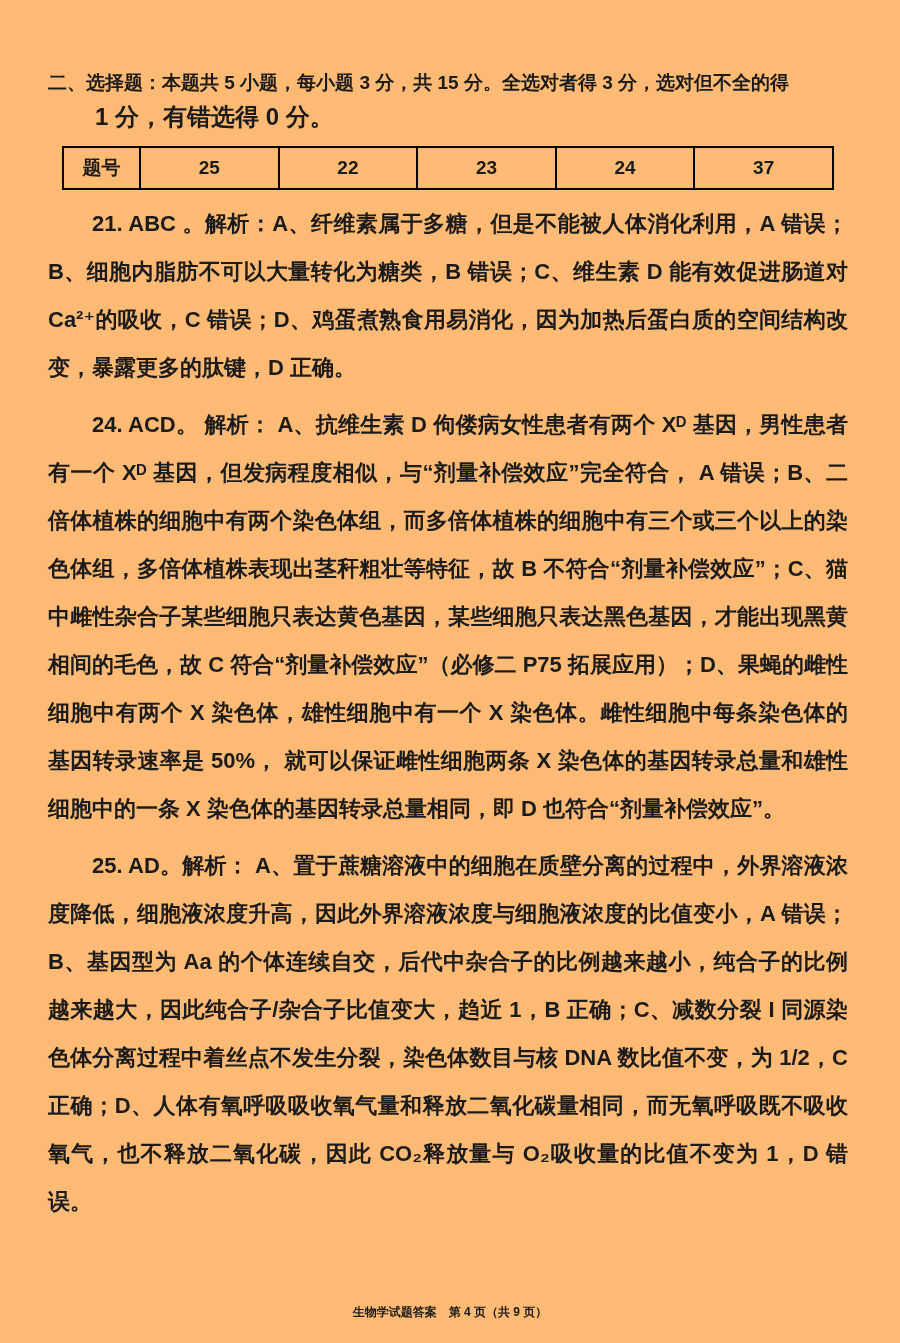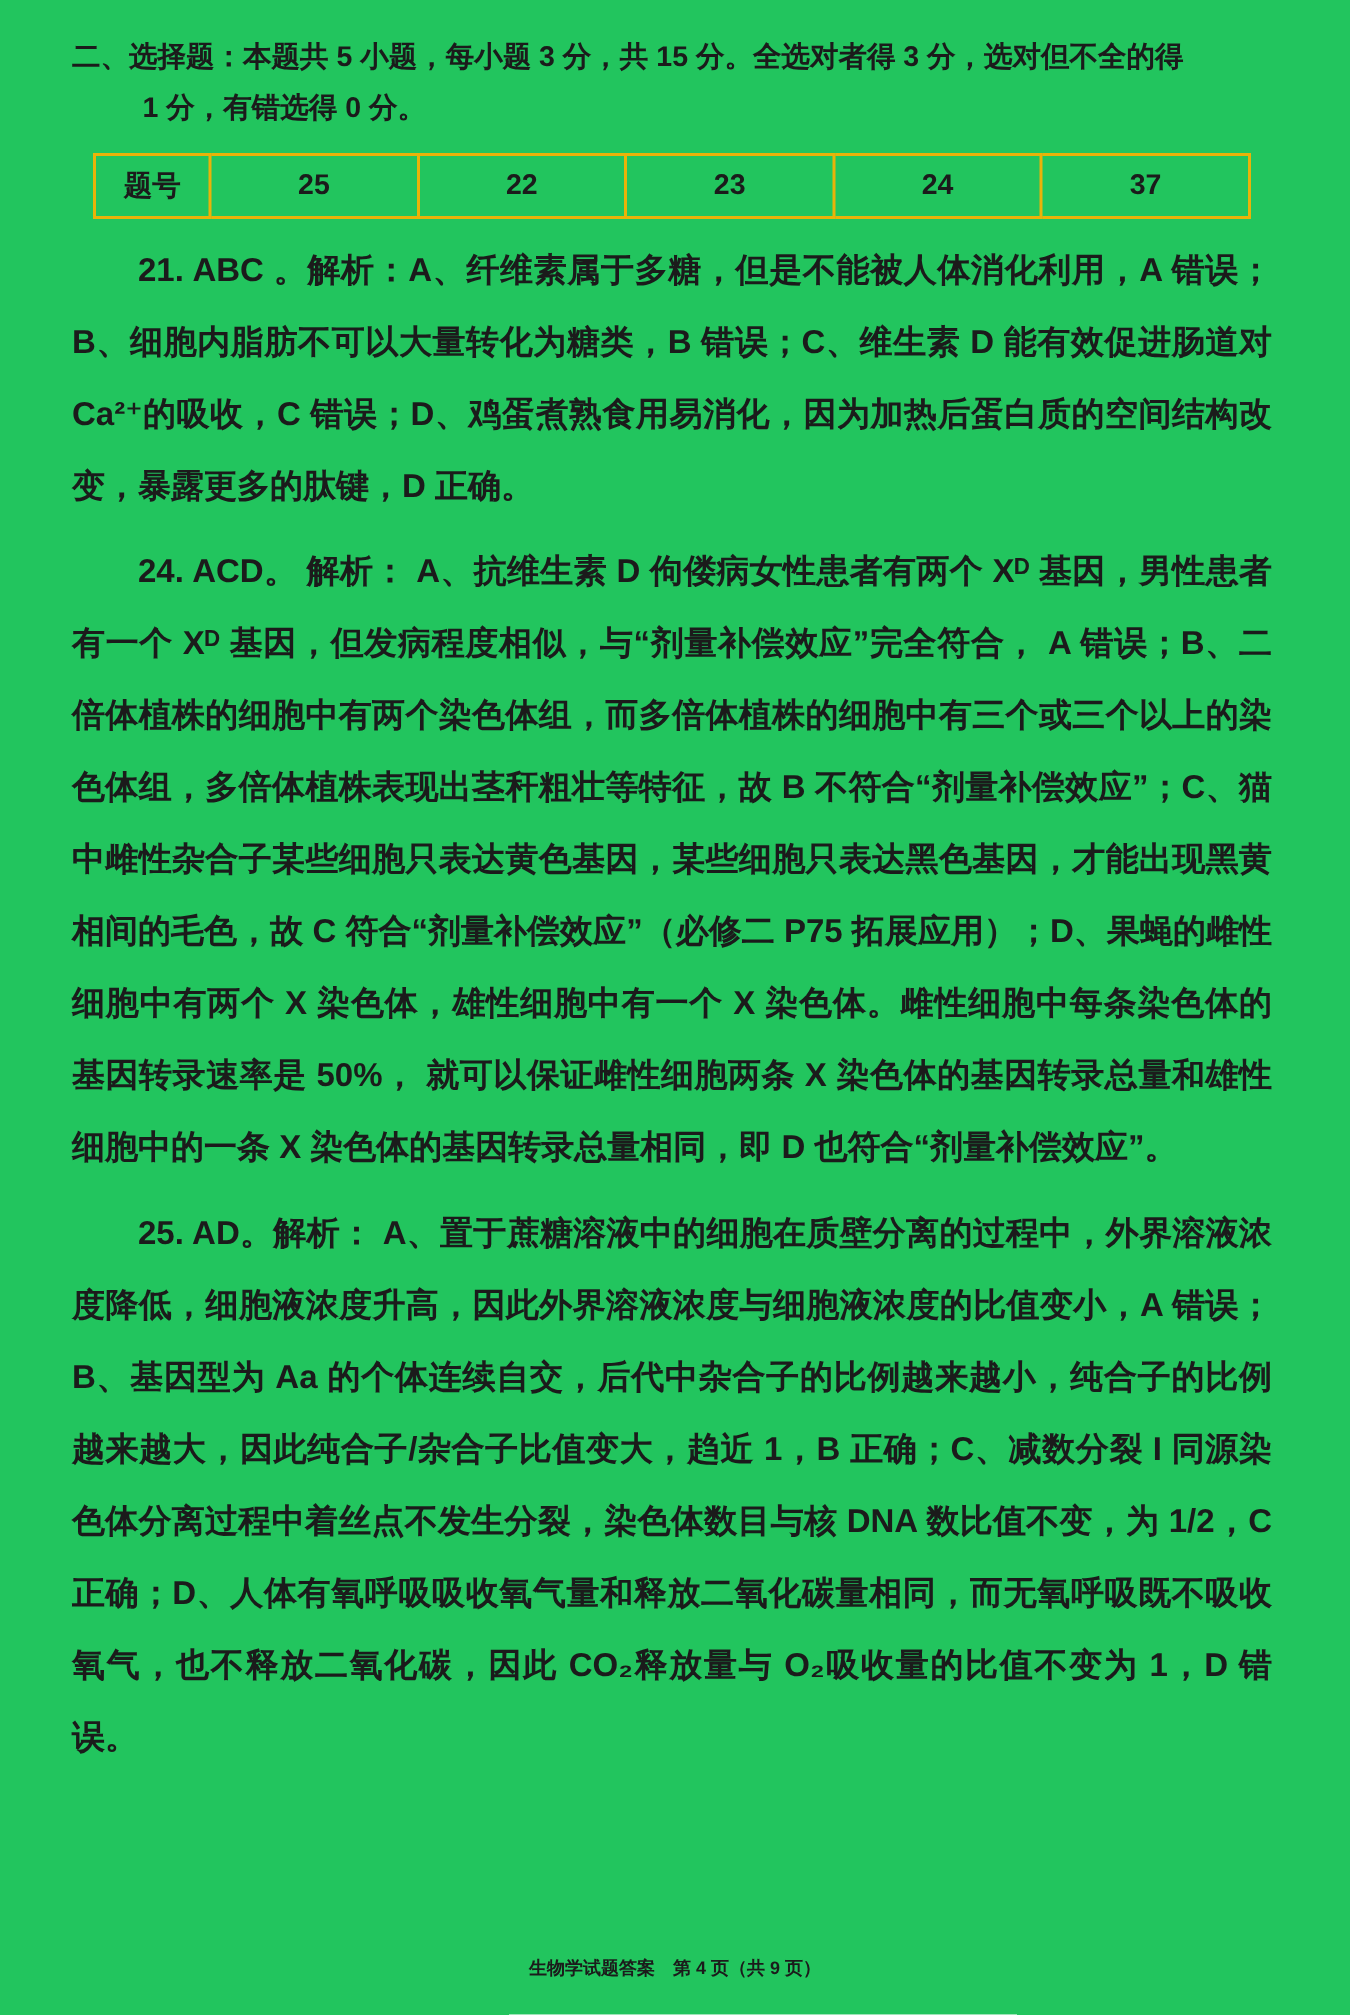--- a/index.html
+++ b/index.html
@@ -2,45 +2,45 @@
 <html><head>
 <meta charset="utf-8">
 <style>
   * { margin: 0; padding: 0; box-sizing: border-box; }
   html, body { background: #ffffff; }
   .page {
     position: relative;
     width: 900px;
     height: 1343px;
     margin: 0 auto;
-    background: #22c55e;
+    background: #fdba74;
     color: #1b1b1b;
     font-family: "Liberation Sans", "DejaVu Sans", sans-serif;
     font-weight: 600;
-    padding: 24px 52px 0 48px;
+    padding: 68px 52px 0 48px;
     overflow: hidden;
   }
   .intro-line1 {
     font-size: 19px;
     line-height: 30px;
   }
   .intro-line2 {
-    font-size: 19px;
+    font-size: 24px;
     line-height: 30px;
     margin-left: 47px;
     margin-top: 4px;
   }
   table.answer-table {
     border-collapse: collapse;
     table-layout: fixed;
     width: 772px;
     margin: 14px auto 0 auto;
   }
   table.answer-table td {
-    border: 2px solid #eab308;
+    border: 2px solid #000000;
     height: 42px;
     text-align: center;
     vertical-align: middle;
     font-size: 19px;
     font-weight: 600;
   }
   td.label-col { width: 77px; }
   .explanations { margin-top: 10px; }
   .para {
     font-size: 22px;

